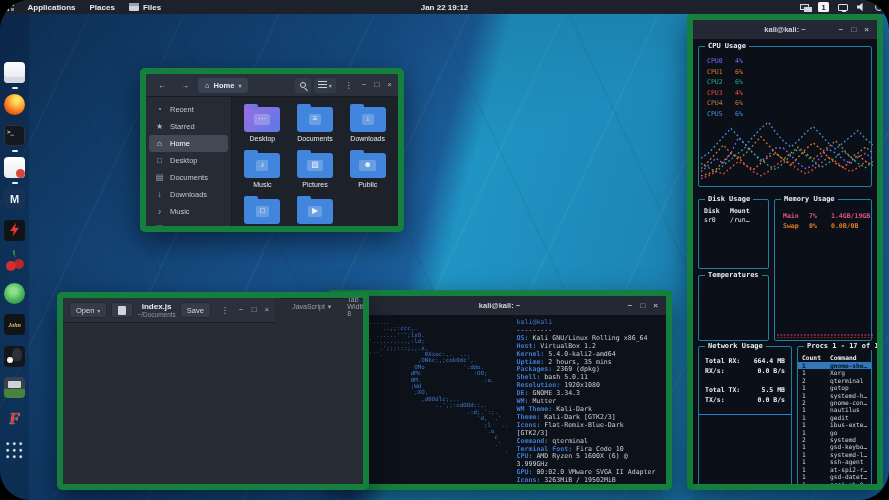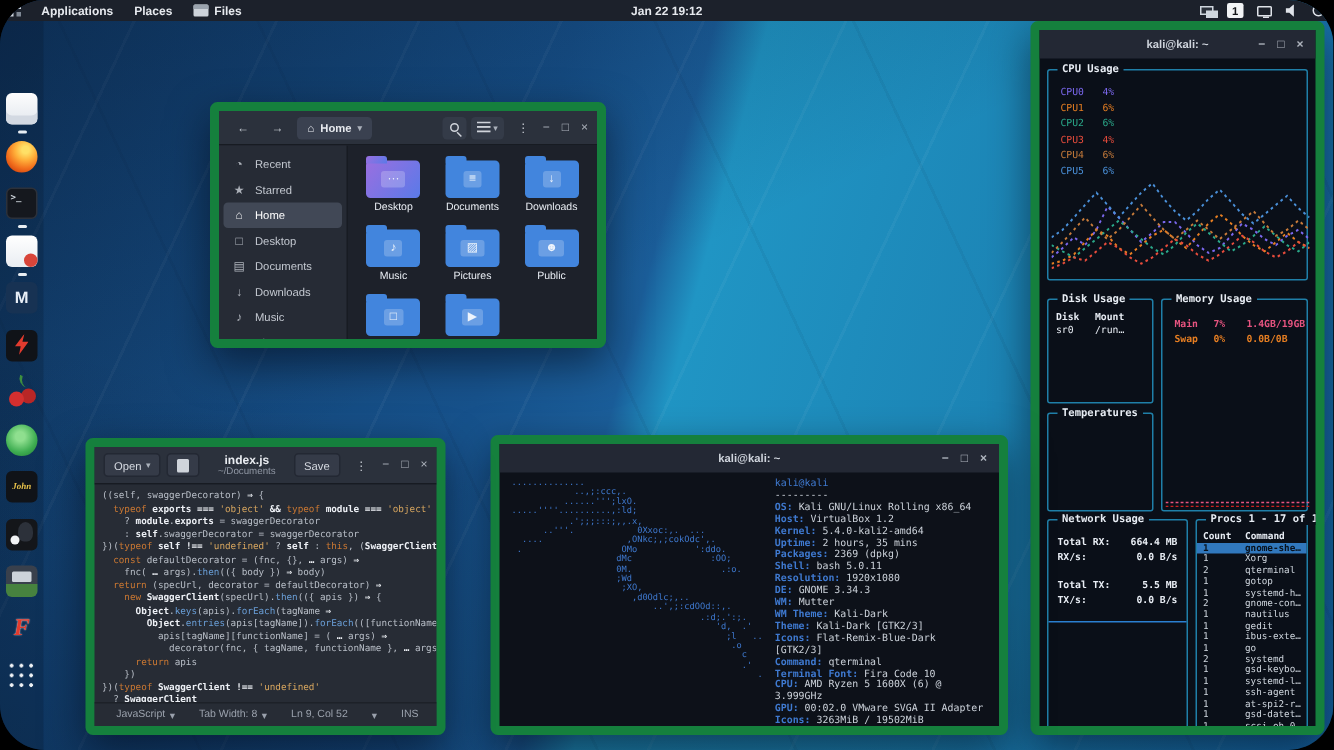--- a/index.html
+++ b/index.html
@@ -98,21 +98,21 @@
   .sb-ico{width:9px;font-size:8px;opacity:.85;text-align:center;}
   .fm-grid{flex:1;display:grid;grid-template-columns:repeat(3,1fr);grid-auto-rows:46px;padding:4px 4px 0 4px;}
   .fcell{text-align:center;padding-top:6px;cursor:pointer;}
   .folder{width:36px;height:25px;border-radius:3px;background:#4285dd;position:relative;
           display:flex;align-items:center;justify-content:center;margin:0 auto;}
   .folder::before{content:"";position:absolute;top:-3px;left:0;width:14px;height:5px;border-radius:2px 2px 0 0;background:inherit;}
   .folder.accent{background:linear-gradient(130deg,#9a6fe0,#5a7ae8);}
   .fglyph{font-size:8px;color:#eef4fc;background:rgba(255,255,255,.22);border-radius:2px;padding:1px 4px;line-height:1.1;}
   .flabel{font-size:7px;color:#e9edf3;margin-top:3px;}
   
-  .ed{left:57px;top:292px;width:240px;height:198px;background:#272c35;z-index:20;display:flex;flex-direction:column;}
+  .ed{left:57px;top:292px;width:312px;height:198px;background:#272c35;z-index:20;display:flex;flex-direction:row;}
   .ed-hb{height:25px;background:#2b313c;display:flex;align-items:center;gap:4px;padding:0 6px;border-bottom:1px solid #171b22;}
   .btn{height:16px;padding:0 6px;border-radius:3px;background:#353b48;border:1px solid #232833;
        font-size:7.5px;color:#d6dae1;display:flex;align-items:center;gap:3px;cursor:pointer;}
   .btn .cd{font-size:6px;color:#aab0ba;}
   .doc-ico{width:8px;height:9px;background:#cfd4db;border-radius:1px;display:inline-block;}
   .hb-title{flex:1;text-align:center;line-height:1.15;min-width:0;}
   .t1{font-size:8px;font-weight:bold;color:#e9ecf1;}
   .t2{font-size:6.5px;color:#8f96a3;}
   .code{flex:1;margin:0;padding:4px 0 0 5px;font-family:"DejaVu Sans Mono",monospace;font-size:6.2px;
         line-height:8.5px;color:#b9bfc8;overflow:hidden;cursor:text;}

